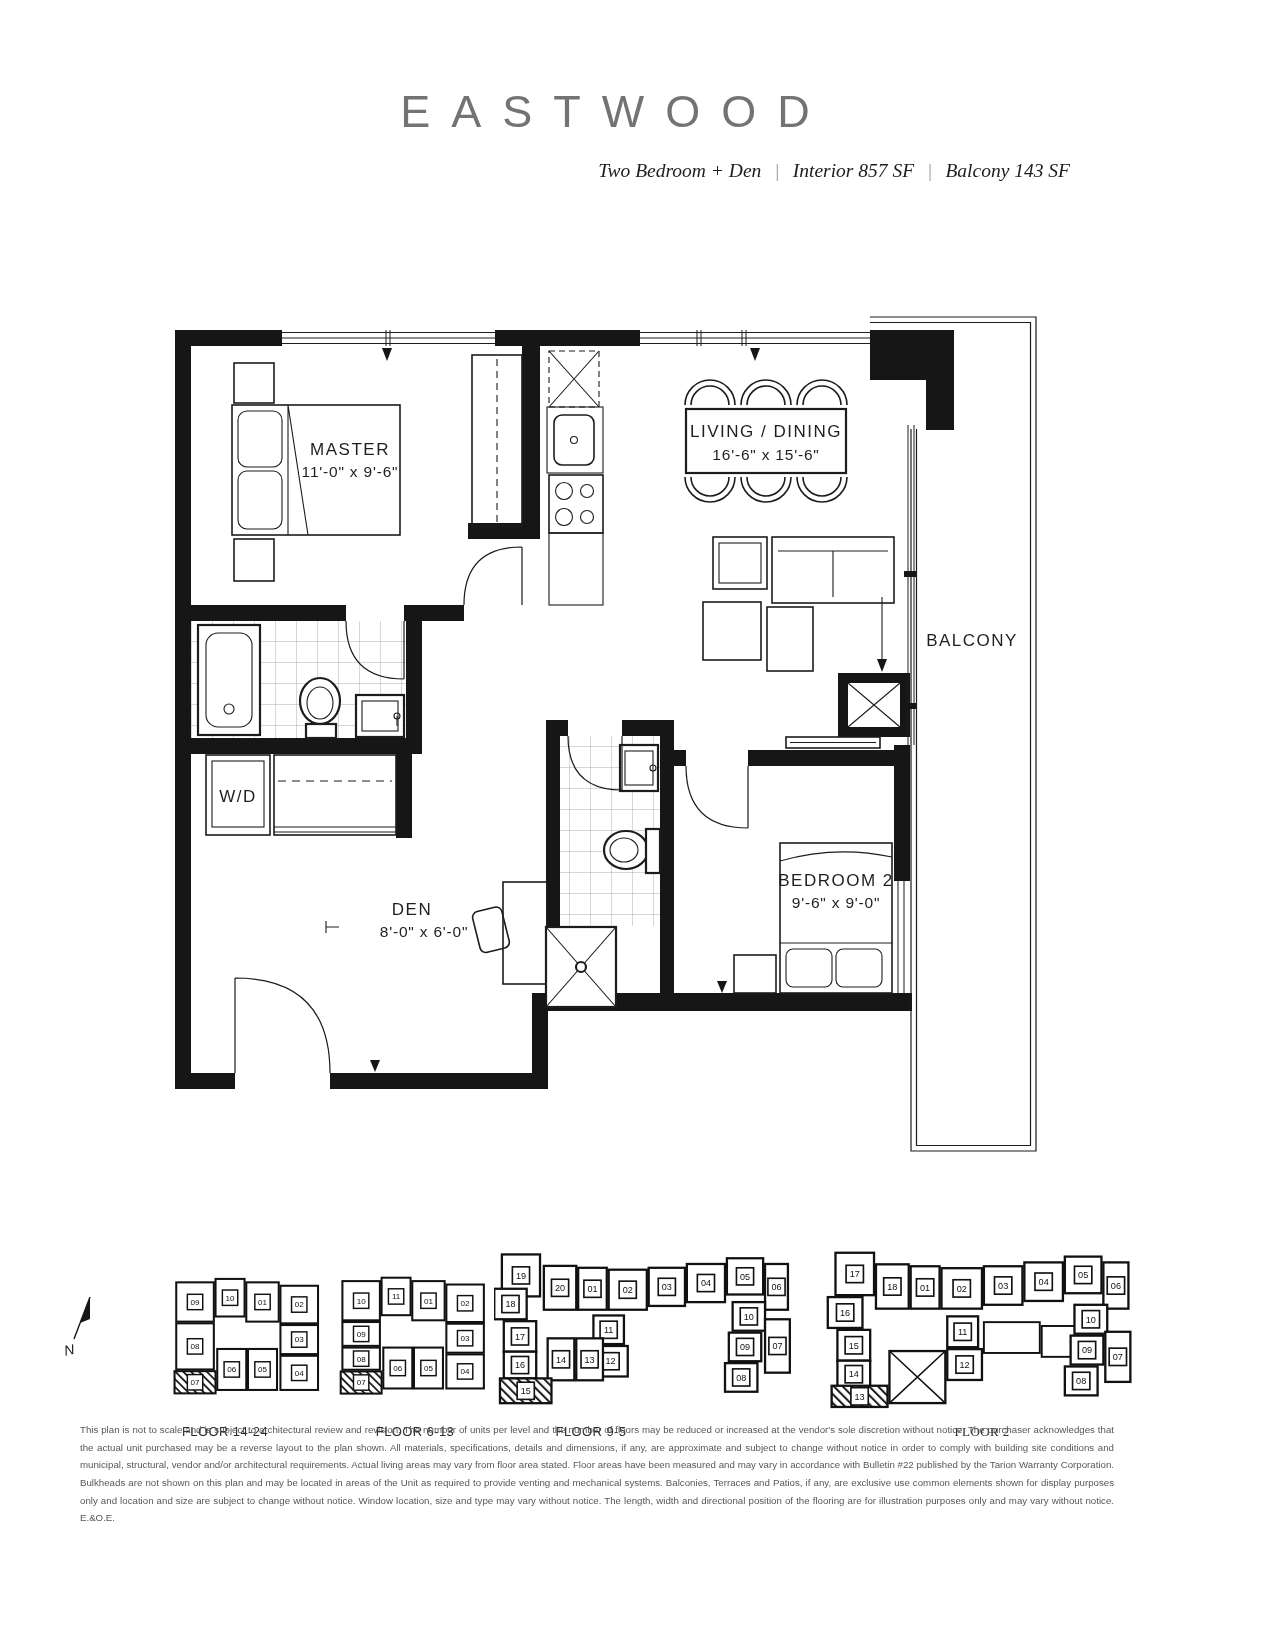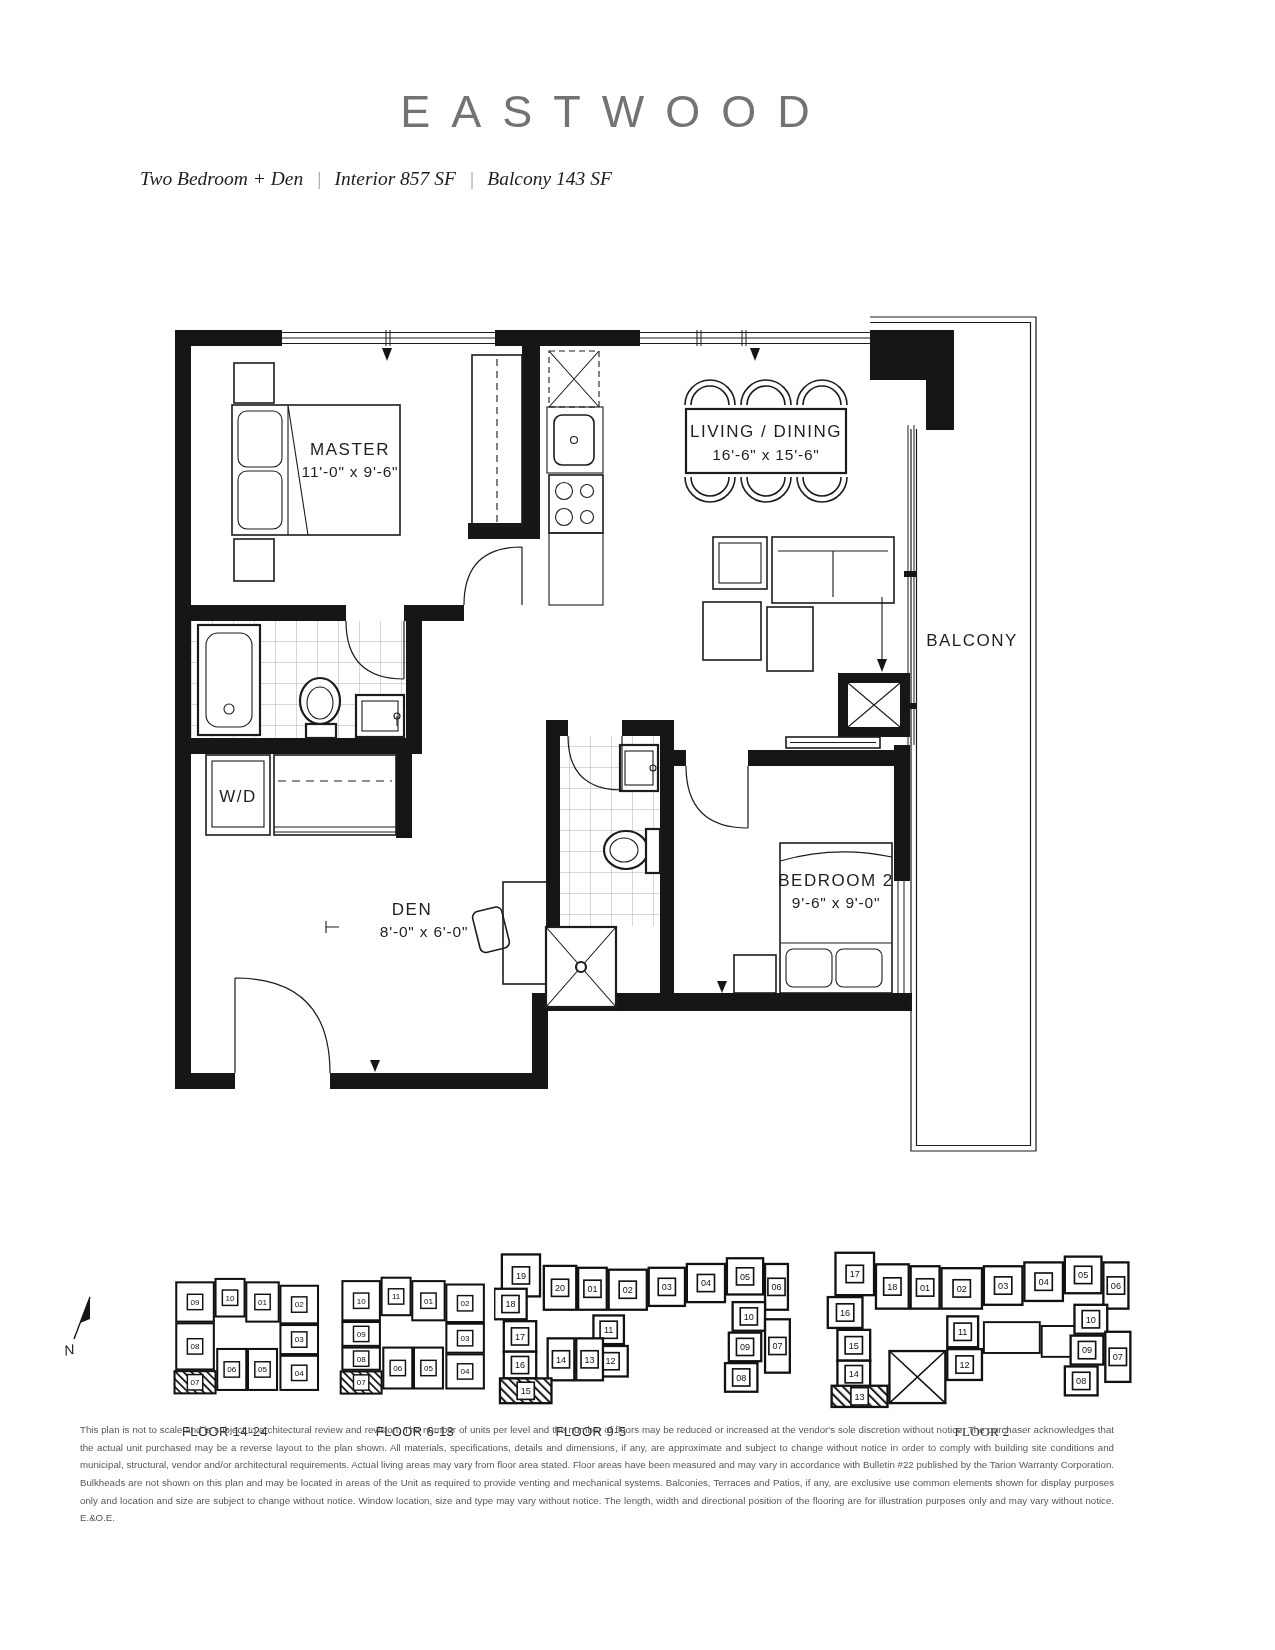--- a/index.html
+++ b/index.html
@@ -1,21 +1,21 @@
 <!DOCTYPE html>
 <html><head>
 <meta charset="utf-8">
 <style>
   html,body{margin:0;padding:0;overflow:hidden;}
   body{width:1275px;height:1650px;position:relative;background:#ffffff;
        font-family:"Liberation Sans",sans-serif;color:#222;}
   .abs{position:absolute;}
   #title{left:140px;top:86px;width:930px;text-align:center;font-size:45px;
          letter-spacing:21px;font-weight:500;color:#737373;text-indent:21px;}
-  #subtitle{left:140px;top:168px;width:930px;text-align:left;
+  #subtitle{left:140px;top:160px;width:930px;text-align:right;
             font-family:"Liberation Serif",serif;font-style:italic;
             font-size:19.5px;color:#1d1d1d;}
   #subtitle .sep{color:#9a9a9a;padding:0 13px;font-weight:400;}
   .floor-label{position:absolute;top:1424px;transform:translateX(-50%);
                font-size:13px;color:#2e2e2e;letter-spacing:.4px;white-space:nowrap;}
   #disclaimer{left:80px;top:1421px;width:1034px;font-size:9.7px;line-height:1.82;
               color:#575757;text-align:justify;}
   svg text{font-family:"Liberation Sans",sans-serif;}
   .w{fill:#161616;stroke:none;}
   .gap{fill:#ffffff;stroke:none;}

